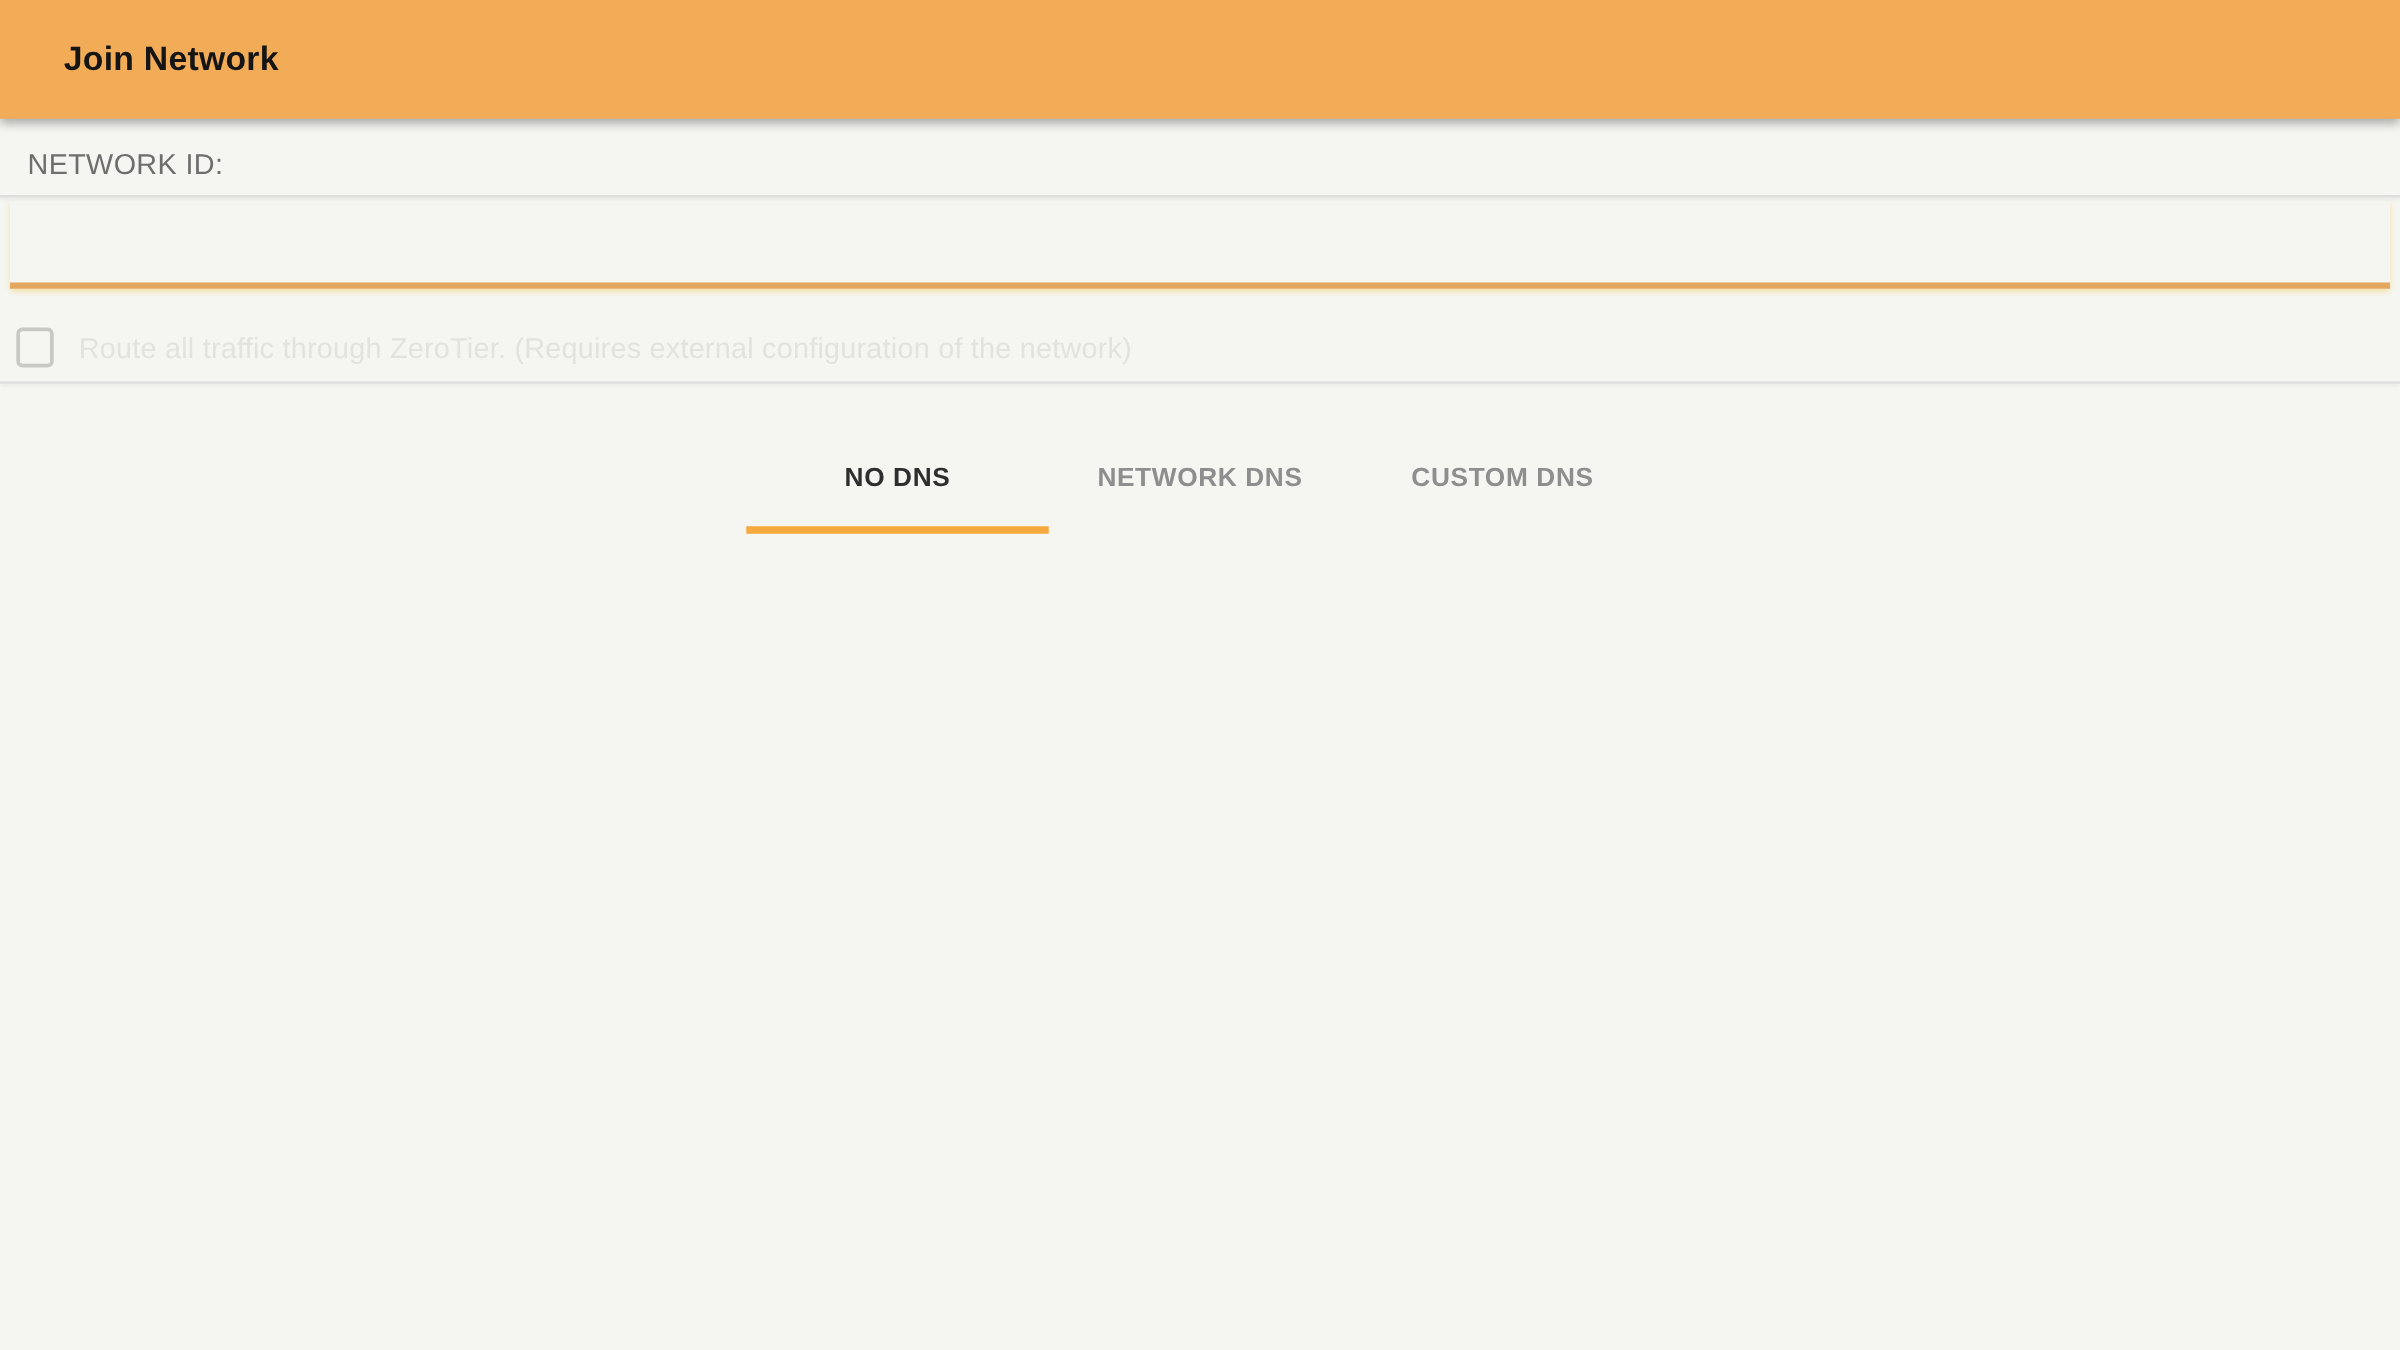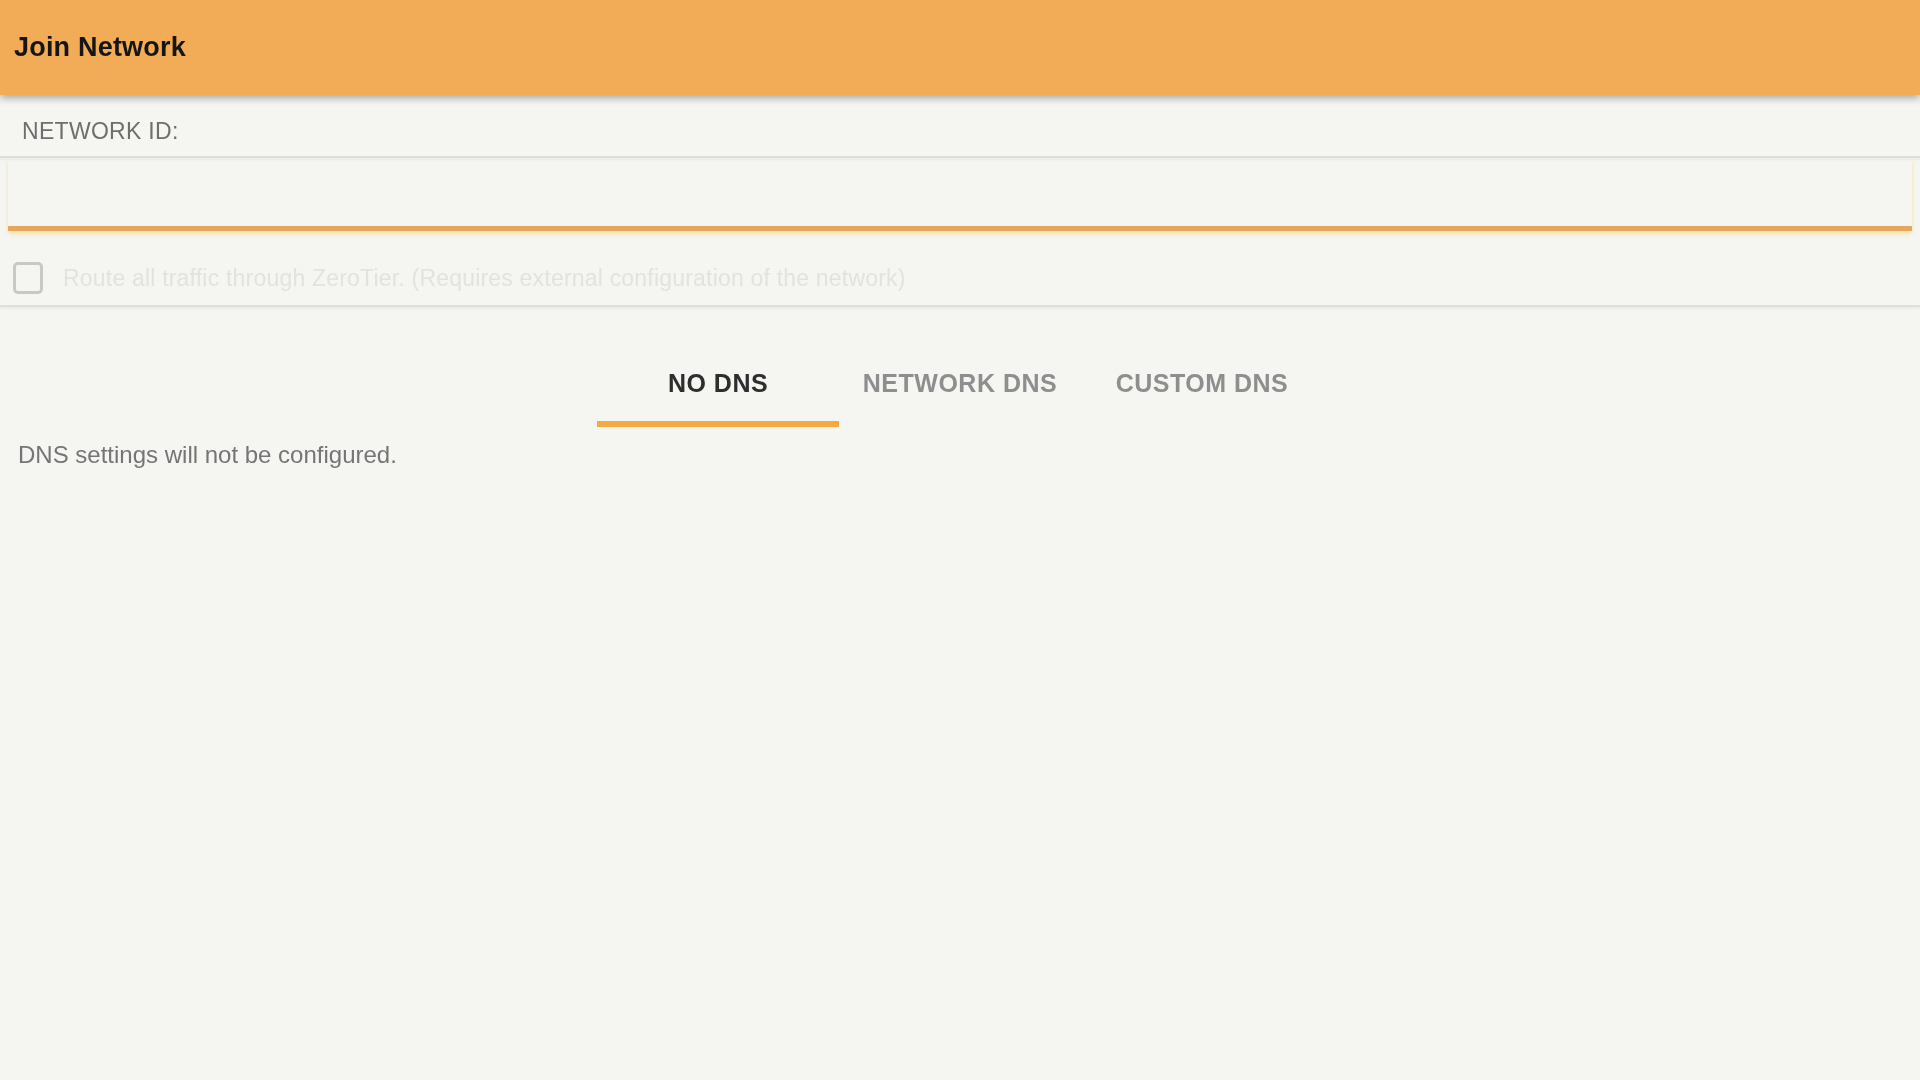--- a/index.html
+++ b/index.html
@@ -14,21 +14,21 @@
     width: 1920px; height: 1080px;
     background: #F5F6F2;
   }
 
   
   .app-bar {
     height: 95px;
     background: #F2AC57;
     display: flex;
     align-items: center;
-    padding-left: 14px;
+    padding-left: 51px;
     box-shadow: 0 3px 8px rgba(0,0,0,0.33);
     position: relative;
     z-index: 5;
   }
   .app-title {
     font-size: 27px;
     font-weight: bold;
     color: #151515;
     letter-spacing: 0.2px;
   }
@@ -100,21 +100,21 @@
     height: 74px;
     display: flex;
     justify-content: center;
   }
   .tab {
     width: 242px;
     display: flex;
     align-items: center;
     justify-content: center;
     position: relative;
-    font-size: 25px;
+    font-size: 21px;
     font-weight: bold;
     letter-spacing: 0.5px;
     color: #8E8E8E;
     padding-bottom: 14px;
     box-sizing: border-box;
     cursor: pointer;
   }
   .tab.active { color: #2E2E2E; }
   .tab.active::after {
     content: "";
@@ -170,16 +170,15 @@
   </div>
 
   <div class="divider"></div>
 
   <div class="tab-bar">
     <div class="tab active">NO DNS</div>
     <div class="tab">NETWORK DNS</div>
     <div class="tab">CUSTOM DNS</div>
   </div>
 
-  <p class="panel-text">DNS settings will not be configured.</p>
 
 
 </div>
 
 </body></html>

